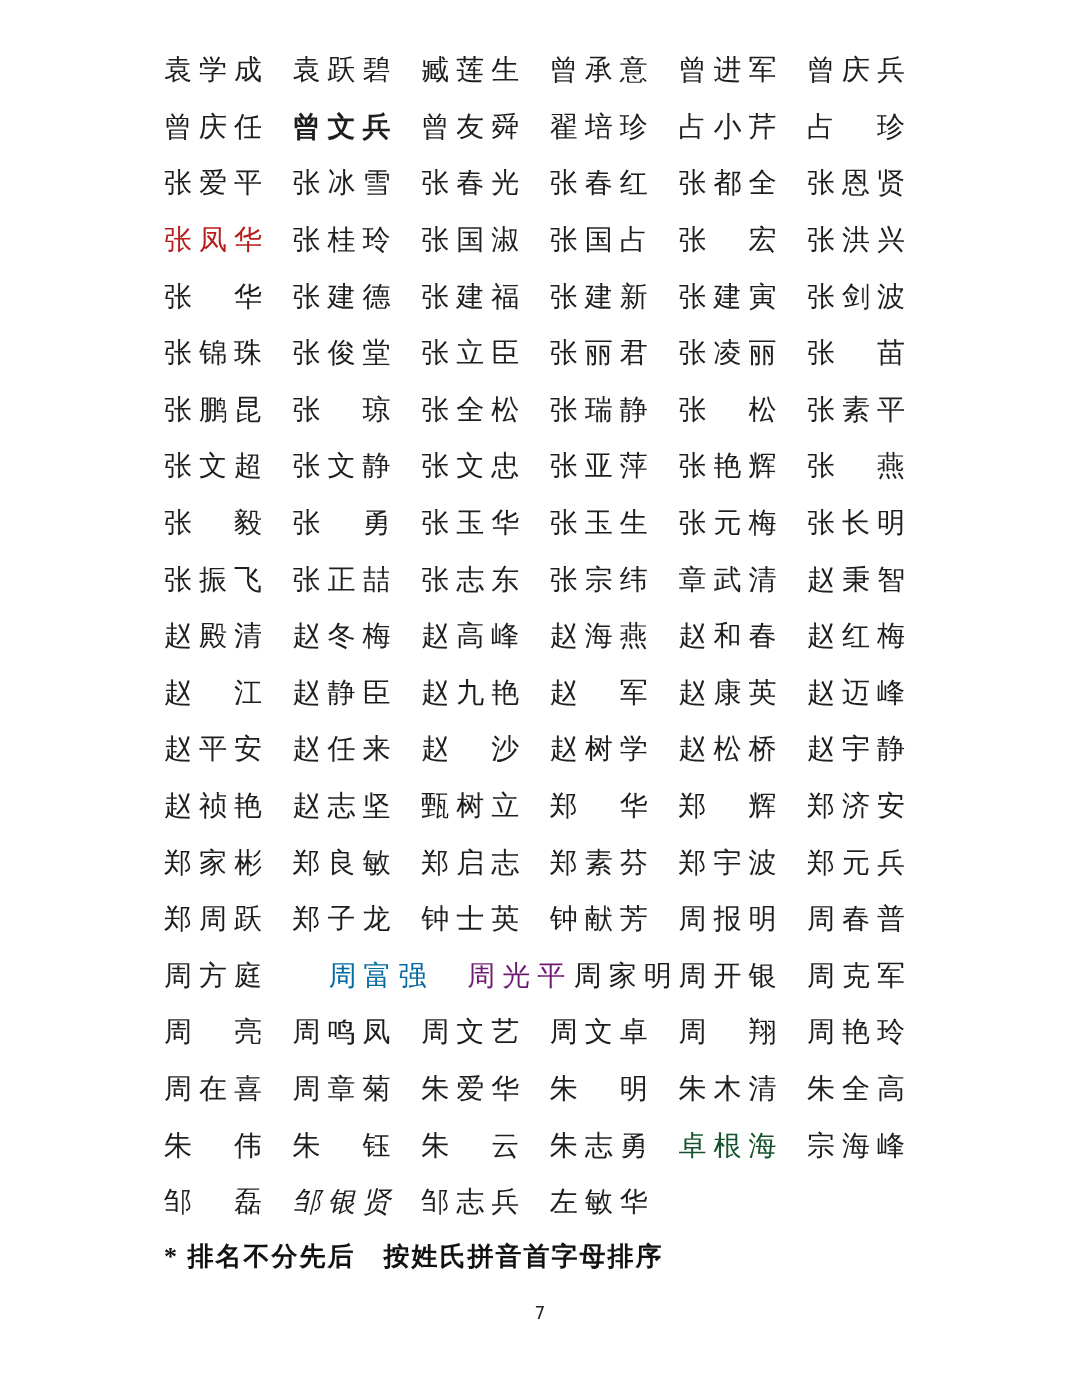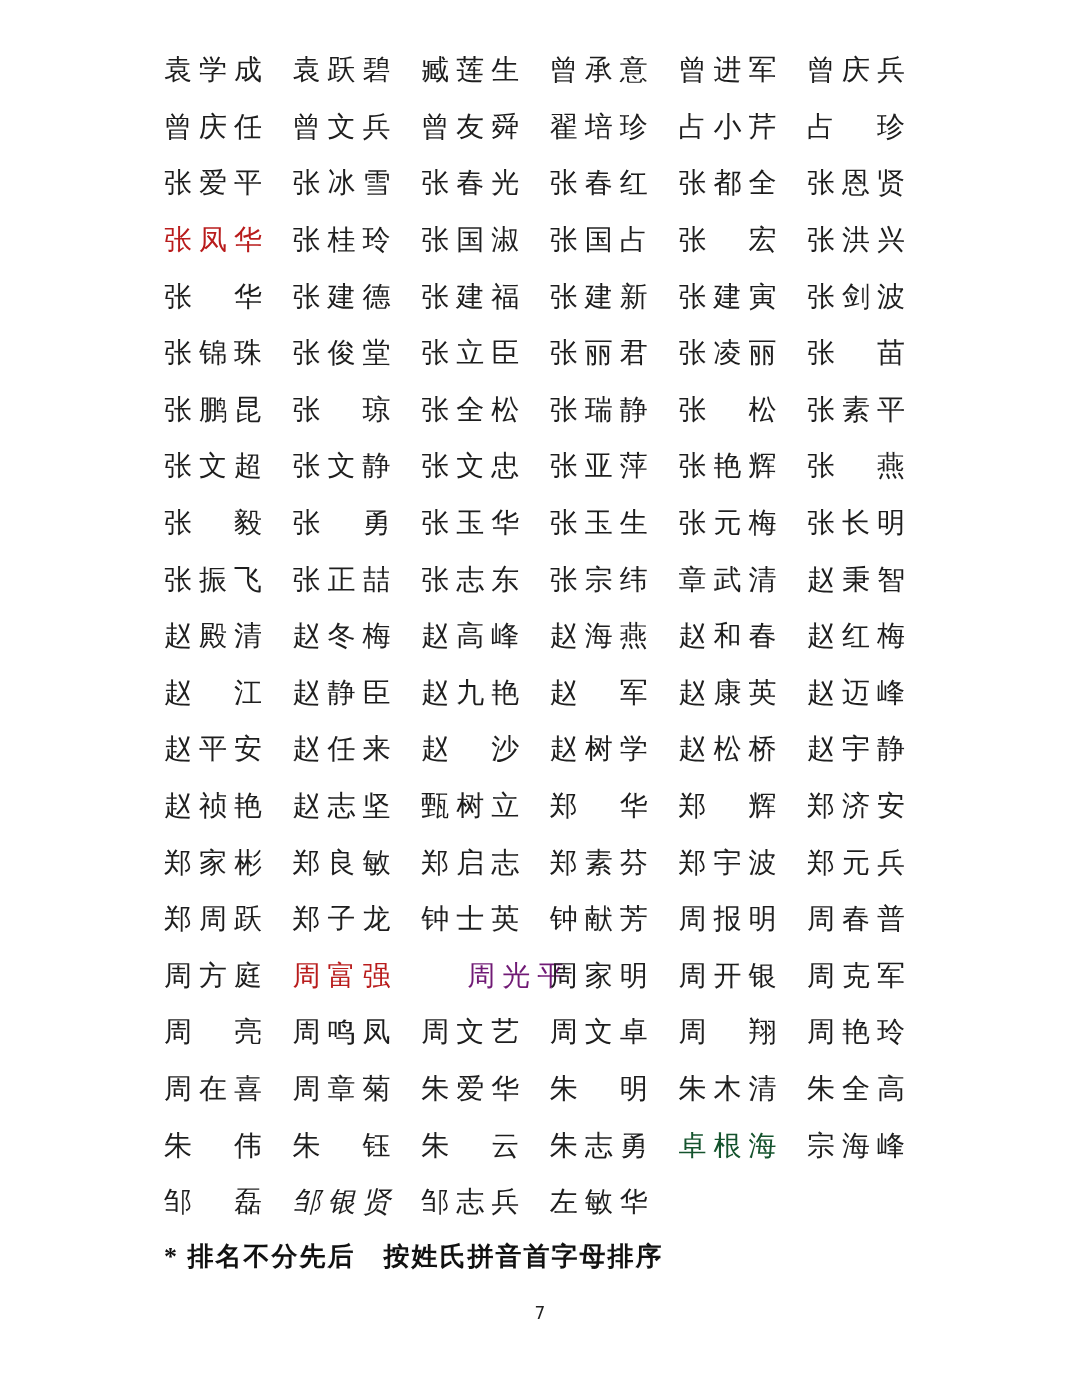--- a/index.html
+++ b/index.html
@@ -61,21 +61,21 @@
 
 <div class="page" style="background: rgb(255, 255, 255);">
   <div class="names-grid" id="names-grid">
       <div class="name-cell" style="color: rgb(30, 30, 30);">袁学成</div>
       <div class="name-cell" style="color: rgb(30, 30, 30);">袁跃碧</div>
       <div class="name-cell" style="color: rgb(30, 30, 30);">臧莲生</div>
       <div class="name-cell" style="color: rgb(30, 30, 30);">曾承意</div>
       <div class="name-cell" style="color: rgb(30, 30, 30);">曾进军</div>
       <div class="name-cell" style="color: rgb(30, 30, 30);">曾庆兵</div>
       <div class="name-cell" style="color: rgb(30, 30, 30);">曾庆任</div>
-      <div class="name-cell" style="color: rgb(30, 30, 30);">曾文兵</div>
+      <div class="name-cell" style="color: rgb(30, 30, 30); font-weight: bold;">曾文兵</div>
       <div class="name-cell" style="color: rgb(30, 30, 30);">曾友舜</div>
       <div class="name-cell" style="color: rgb(30, 30, 30);">翟培珍</div>
       <div class="name-cell" style="color: rgb(30, 30, 30);">占小芹</div>
       <div class="name-cell" style="color: rgb(30, 30, 30);">占　珍</div>
       <div class="name-cell" style="color: rgb(30, 30, 30);">张爱平</div>
       <div class="name-cell" style="color: rgb(30, 30, 30);">张冰雪</div>
       <div class="name-cell" style="color: rgb(30, 30, 30);">张春光</div>
       <div class="name-cell" style="color: rgb(30, 30, 30);">张春红</div>
       <div class="name-cell" style="color: rgb(30, 30, 30);">张都全</div>
       <div class="name-cell" style="color: rgb(30, 30, 30);">张恩贤</div>
@@ -151,23 +151,23 @@
       <div class="name-cell" style="color: rgb(30, 30, 30);">郑素芬</div>
       <div class="name-cell" style="color: rgb(30, 30, 30);">郑宇波</div>
       <div class="name-cell" style="color: rgb(30, 30, 30);">郑元兵</div>
       <div class="name-cell" style="color: rgb(30, 30, 30);">郑周跃</div>
       <div class="name-cell" style="color: rgb(30, 30, 30);">郑子龙</div>
       <div class="name-cell" style="color: rgb(30, 30, 30);">钟士英</div>
       <div class="name-cell" style="color: rgb(30, 30, 30);">钟献芳</div>
       <div class="name-cell" style="color: rgb(30, 30, 30);">周报明</div>
       <div class="name-cell" style="color: rgb(30, 30, 30);">周春普</div>
       <div class="name-cell" style="color: rgb(30, 30, 30);">周方庭</div>
-      <div class="name-cell" style="color: #b91c1c;">周富强</div>
+      <div class="name-cell" style="color: #0369a1; margin-left: 36px;">周富强</div>
       <div class="name-cell" style="color: #701a75; margin-left: 46px;">周光平</div>
-      <div class="name-cell" style="color: rgb(30, 30, 30);">周家明</div>
+      <div class="name-cell" style="color: rgb(30, 30, 30); margin-left: 24px;">周家明</div>
       <div class="name-cell" style="color: rgb(30, 30, 30);">周开银</div>
       <div class="name-cell" style="color: rgb(30, 30, 30);">周克军</div>
       <div class="name-cell" style="color: rgb(30, 30, 30);">周　亮</div>
       <div class="name-cell" style="color: rgb(30, 30, 30);">周鸣凤</div>
       <div class="name-cell" style="color: rgb(30, 30, 30);">周文艺</div>
       <div class="name-cell" style="color: rgb(30, 30, 30);">周文卓</div>
       <div class="name-cell" style="color: rgb(30, 30, 30);">周　翔</div>
       <div class="name-cell" style="color: rgb(30, 30, 30);">周艳玲</div>
       <div class="name-cell" style="color: rgb(30, 30, 30);">周在喜</div>
       <div class="name-cell" style="color: rgb(30, 30, 30);">周章菊</div>

